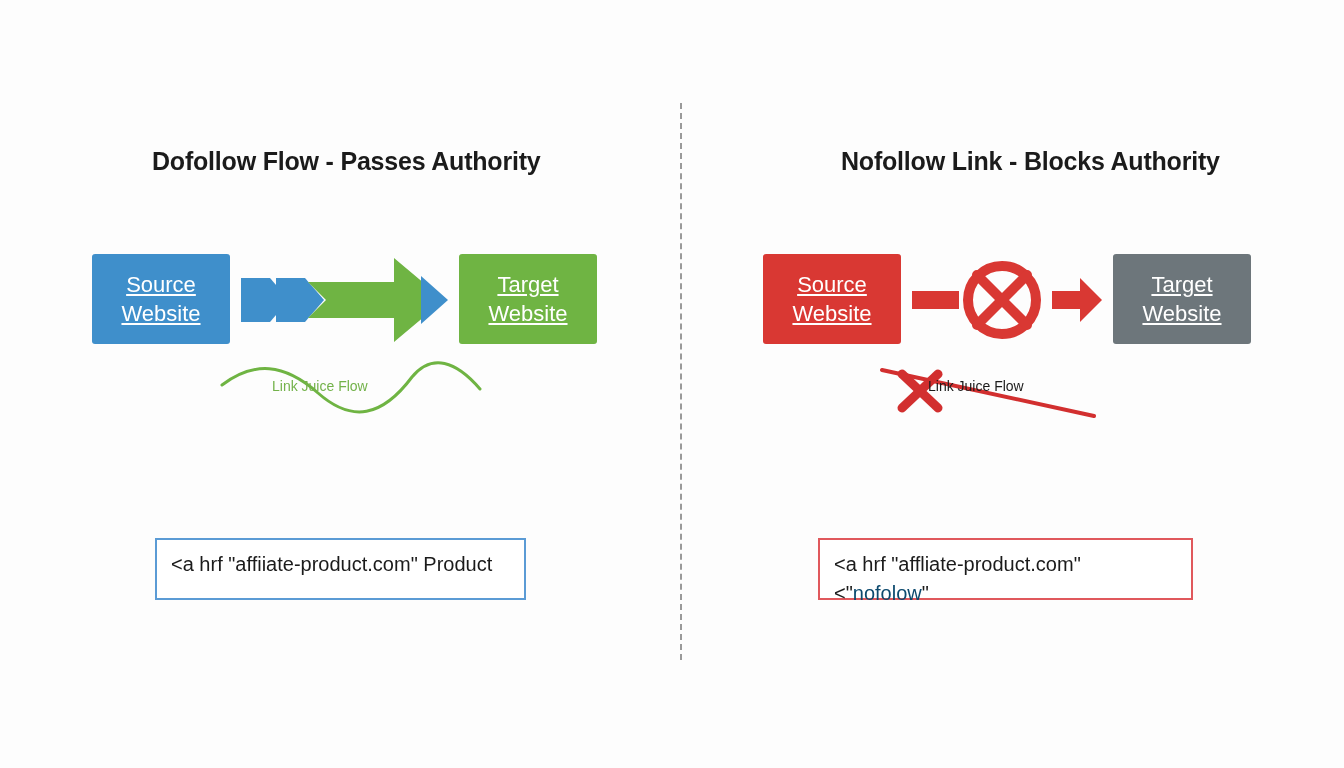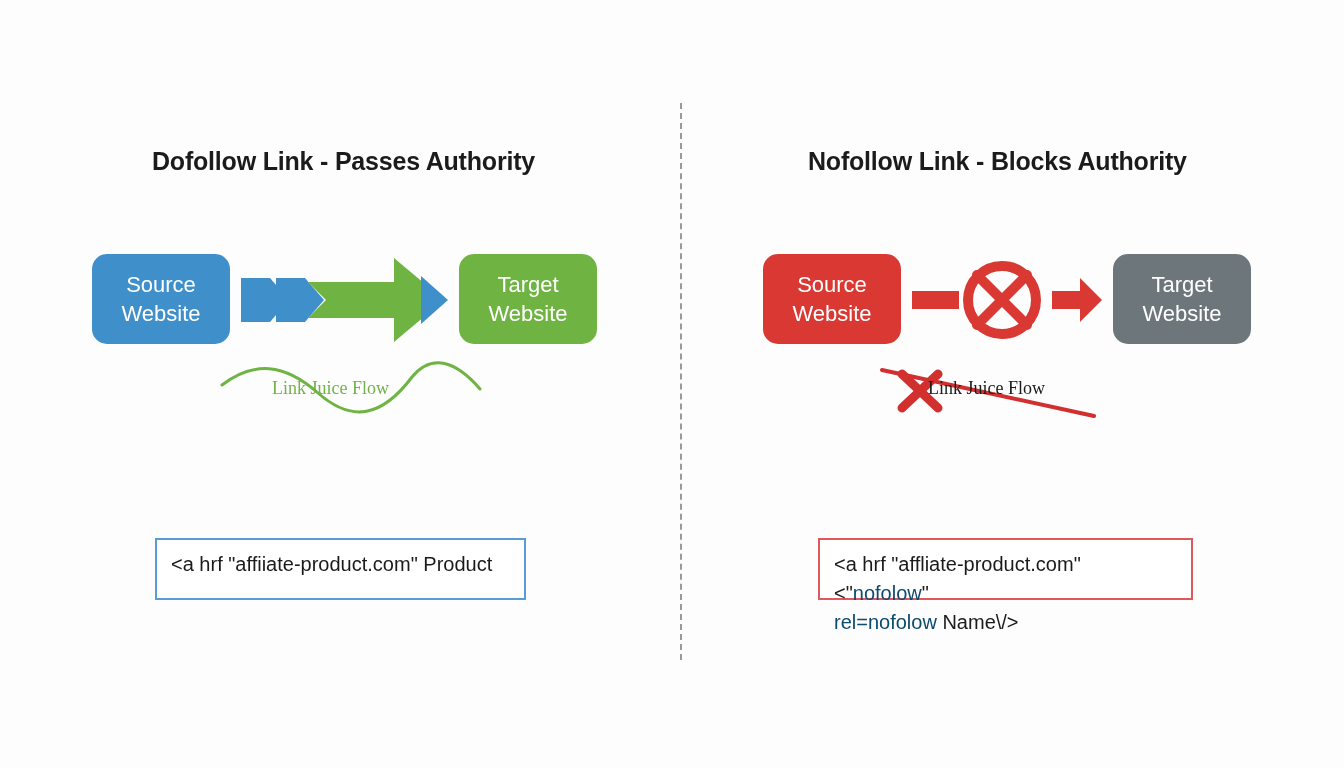--- a/index.html
+++ b/index.html
@@ -31,56 +31,56 @@
   
   .panel-title {
     position: absolute;
     font-size: 25px;
     font-weight: bold;
     color: #1b1b1b;
     letter-spacing: -0.2px;
     white-space: nowrap;
   }
   #title-left  { left: 152px; top: 147px; }
-  #title-right { left: 808px; top: 147px; }
+  #title-right { left: 841px; top: 147px; }
 
   
   .node {
     position: absolute;
-    border-radius: 15px;
+    border-radius: 3px;
     color: #ffffff;
     font-size: 22px;
     line-height: 29px;
     display: flex;
     align-items: center;
     justify-content: center;
     text-align: center;
     box-sizing: border-box;
+    text-decoration: underline;
   }
   .node span { display: block; }
 
   #node-source-left { left: 92px;  top: 254px; width: 138px; height: 90px; background: #3f8fcb; }
   #node-target-left { left: 459px; top: 254px; width: 138px; height: 90px; background: #6fb443; }
   #node-source-right{ left: 763px; top: 254px; width: 138px; height: 90px; background: #d93833; }
   #node-target-right{ left: 1113px;top: 254px; width: 138px; height: 90px; background: #6d767b; }
 
   
   .flow-svg { position: absolute; }
   #flow-left  { left: 232px; top: 250px; }
   #flow-right { left: 905px; top: 250px; }
 
   
   #wave-left  { position: absolute; left: 218px; top: 355px; }
   #strike-right { position: absolute; left: 876px; top: 360px; }
 
   .juice-label {
     position: absolute;
-    font-size: 18px;
+    font-size: 14px;
     white-space: nowrap;
-    font-family: Liberation Serif, serif;
   }
   #juice-label-left  { left: 272px; top: 378px; color: #73b24a; }
   #juice-label-right { left: 928px; top: 378px; color: #1b1b1b; }
 
   
   .code-box {
     position: absolute;
     box-sizing: border-box;
     background: #ffffff;
     border: 2px solid;
@@ -93,21 +93,21 @@
   #code-right { left: 818px; top: 538px; width: 375px; height: 62px; border-color: #e0585c; }
   .code-red { color: #0c4a6e; }
 </style>
 </head>
 <body>
 
 <div id="canvas">
 
   <div class="divider"></div>
 
-  <div class="panel-title" id="title-left">Dofollow Link - Passes Authority</div>
+  <div class="panel-title" id="title-left">Dofollow Flow - Passes Authority</div>
 
   <div class="node" id="node-source-left">
     <div>
       <span>Source</span>
       <span>Website</span>
     </div>
   </div>
 
   <div class="node" id="node-target-left">
     <div>
@@ -171,16 +171,15 @@
     <g>
       <line x1="26" y1="14" x2="62" y2="48" stroke="#d22f2f" stroke-width="9" stroke-linecap="round"></line>
       <line x1="62" y1="14" x2="26" y2="48" stroke="#d22f2f" stroke-width="9" stroke-linecap="round"></line>
     </g>
   </svg>
 
   <div class="juice-label" id="juice-label-right">Link Juice Flow</div>
 
   <div class="code-box" id="code-right">
     <div><span>&lt;a hrf "affliate-product.com" &lt;"</span><span class="code-red">nofolow</span><span>"</span></div>
-    <div><span class="code-red">rel=nofolow</span><span> Name\/&gt;</span></div>
   </div>
 
 </div>
 
 </body></html>

